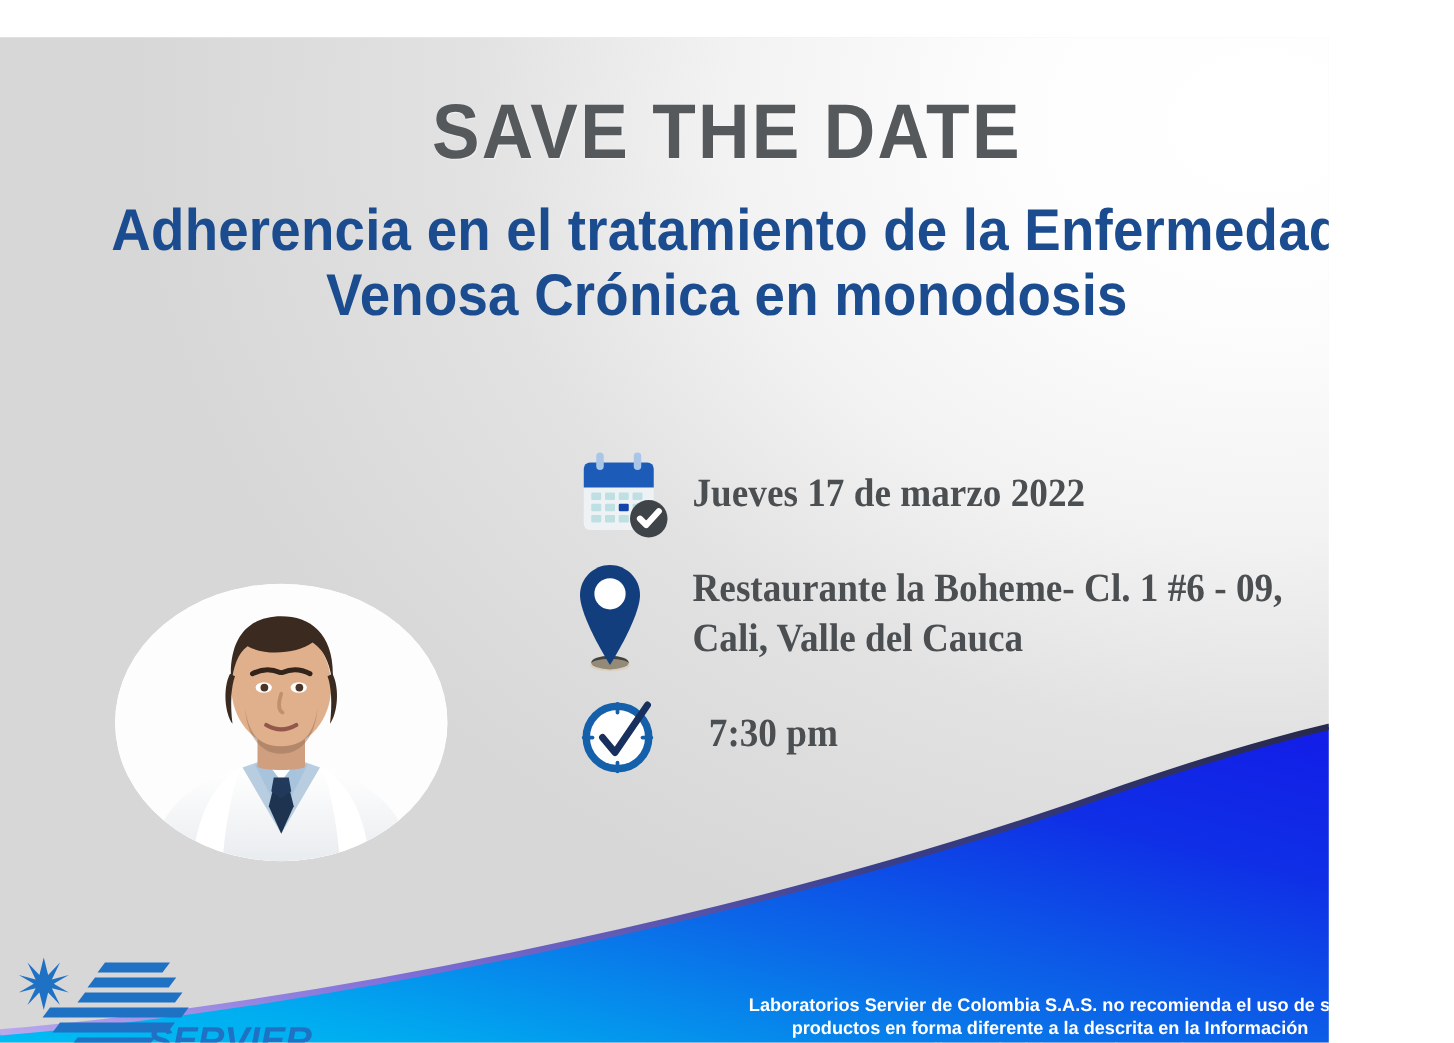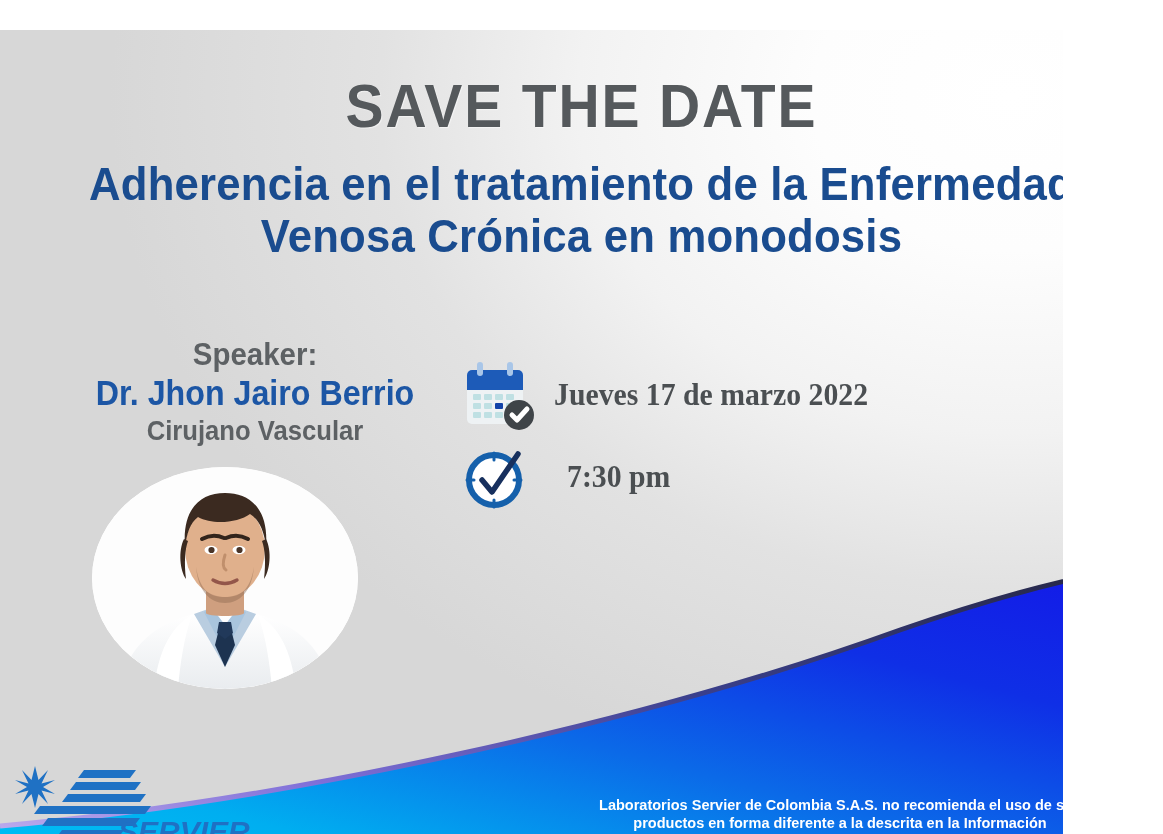--- a/index.html
+++ b/index.html
@@ -108,25 +108,20 @@
       <path d="M0,262 C280,238 640,160 900,66 C1010,28 1100,6 1163,0 L1163,300 L0,300 Z" fill="url(#waveGrad)"></path>
       <path d="M0,262 C280,238 640,160 900,66 C1010,28 1100,6 1163,0" fill="none" stroke="url(#waveEdge)" stroke-width="5"></path>
     </svg>
   </div>
 
   <div class="save-date">SAVE THE DATE</div>
   <div class="talk-title">Adherencia en el tratamiento de
 la Enfermedad Venosa Crónica en
 monodosis</div>
 
-  <div class="speaker-block">
-    <div class="speaker-label">Speaker:</div>
-    <div class="speaker-name">Dr. Jhon Jairo Berrio</div>
-    <div class="speaker-role">Cirujano Vascular</div>
-  </div>
 
   <div class="portrait">
     <svg viewBox="0 0 266 222">
       <defs>
         <clipPath id="ovalClip">
             <ellipse cx="133" cy="111" rx="133" ry="111"></ellipse>
           </clipPath>
         <linearGradient id="coatG" x1="0" y1="0" x2="0" y2="1">
           <stop offset="0%" stop-color="#ffffff"></stop>
             <stop offset="100%" stop-color="#e9ecef"></stop>
@@ -193,20 +188,32 @@
               <rect x="44" y="52" width="8" height="6" rx="1"></rect>
           </g>
           <rect x="33" y="43" width="8" height="6" rx="1" fill="#1243a8"></rect>
           <circle cx="57" cy="55" r="15" fill="#3f4448"></circle>
           <path d="M50,55 l5,5 l10,-11" stroke="#ffffff" stroke-width="5" fill="none" stroke-linecap="round" stroke-linejoin="round"></path>
         </svg>
       </div>
       <div class="info-text">Jueves 17 de marzo 2022</div>
     </div>
 
+    <div class="info-row row-place">
+      <div class="icon-cell">
+        <svg width="76" height="96" viewBox="0 0 76 96">
+          <ellipse cx="26" cy="84" rx="15" ry="5.5" fill="#40423f"></ellipse>
+          <ellipse cx="26" cy="86" rx="16" ry="5" fill="#d9c7a8" opacity=".55"></ellipse>
+          <path d="M26,6 C12.8,6 2,16.8 2,30 C2,48 26,86 26,86 C26,86 50,48 50,30 C50,16.8 39.2,6 26,6 Z" fill="#123e7e"></path>
+          <circle cx="26" cy="29" r="12.5" fill="#ffffff"></circle>
+        </svg>
+      </div>
+      <div class="info-text">Restaurante la Boheme-  Cl. 1 #6 - 09,
+Cali, Valle del Cauca</div>
+    </div>
 
     <div class="info-row row-time">
       <div class="icon-cell">
         <svg width="76" height="68" viewBox="0 0 76 68">
           <circle cx="32" cy="34" r="25" fill="#ffffff" stroke="#1560ab" stroke-width="6"></circle>
           <g stroke="#1560ab" stroke-width="3" stroke-linecap="round">
             <line x1="32" y1="7" x2="32" y2="14"></line>
             <line x1="32" y1="54" x2="32" y2="61"></line>
             <line x1="5" y1="34" x2="12" y2="34"></line>
             <line x1="52" y1="34" x2="59" y2="34"></line>

